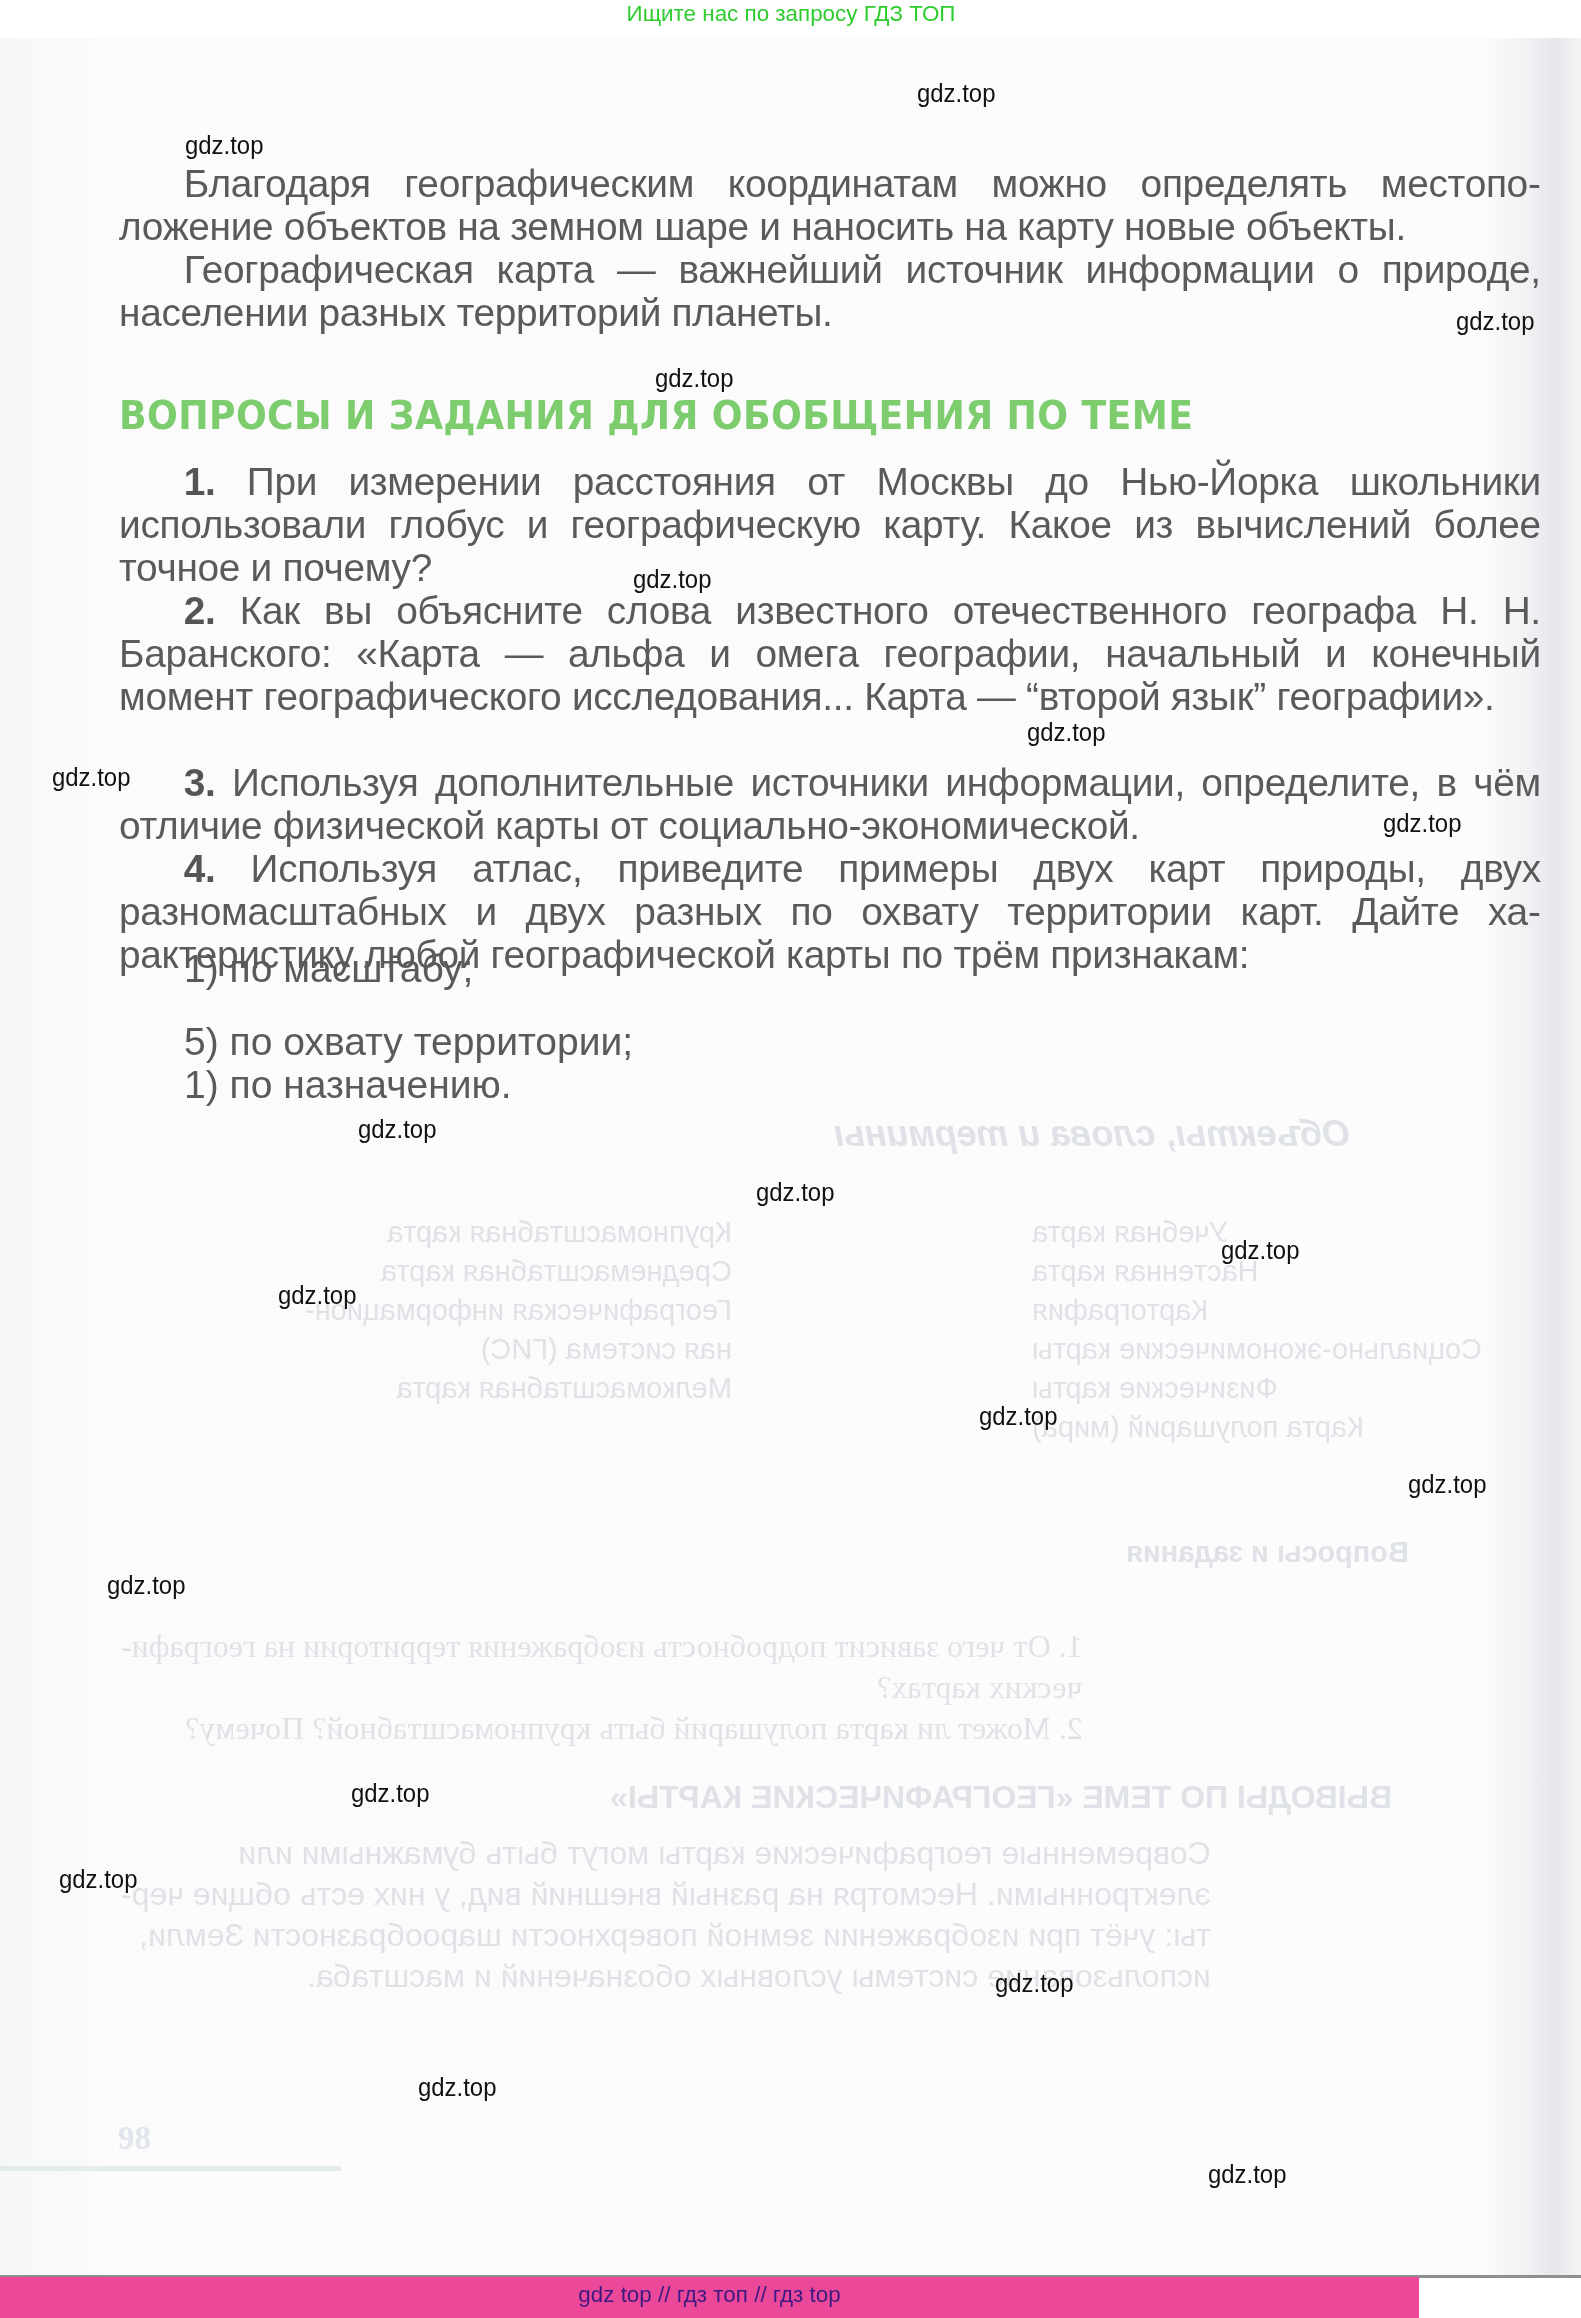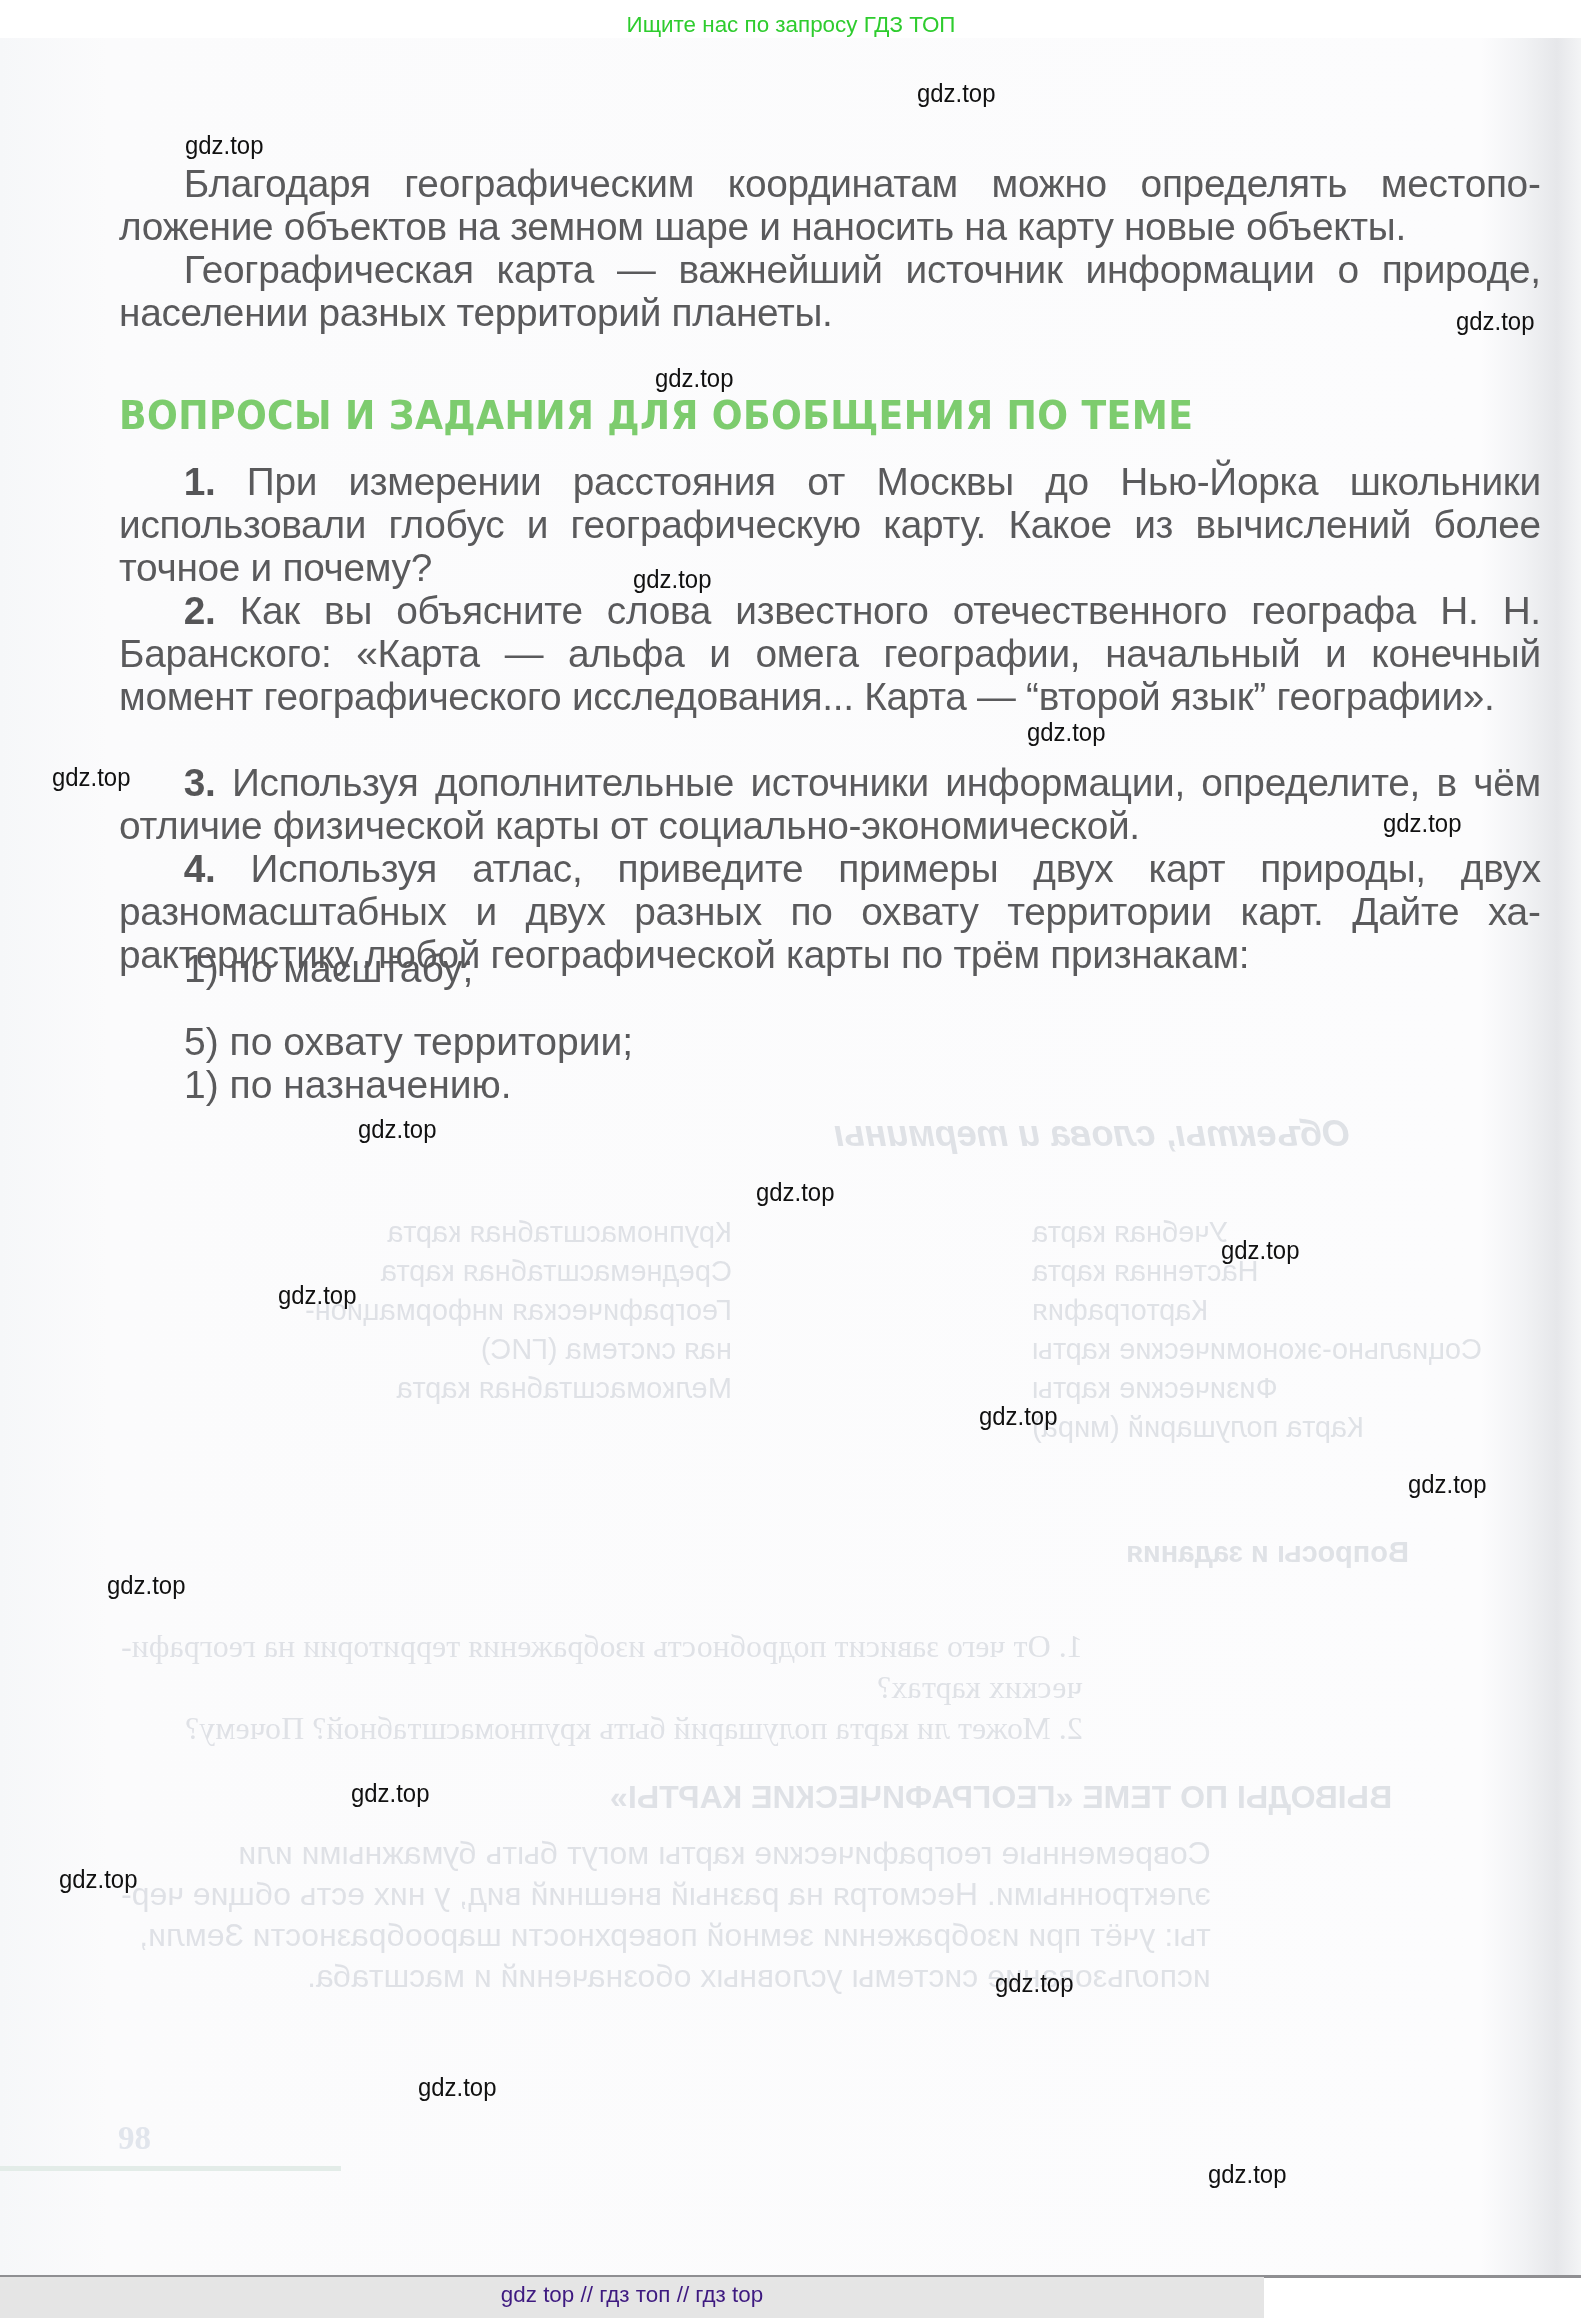--- a/index.html
+++ b/index.html
@@ -6,21 +6,21 @@
   body {
     width: 1582px; height: 2319px; position: relative; overflow: hidden;
     background: #ffffff;
     font-family: "Liberation Sans", sans-serif;
   }
   .top-banner {
     position: absolute; left: 0; top: 0; width: 1582px; height: 38px;
     background: #ffffff; text-align: center;
   }
   .top-banner span {
-    display: inline-block; margin-top: 12px; font-size: 22.4px; color: #2ecc2e;
+    display: inline-block; margin-top: 1px; font-size: 22.4px; color: #2ecc2e;
     font-family: "Liberation Sans", sans-serif;
   }
   .page {
     position: absolute; left: 0; top: 38px; width: 1582px; height: 2240px;
     background: linear-gradient(to right, #f6f7f9 0px, #fbfbfc 108px, #fcfcfd 1481px, #f1f2f4 1525px, #e6e7ea 1557px, #f4f5f6 1582px);
     border-bottom: 3.6px solid #8f8f92;
     box-sizing: border-box;
   }
   .bleed { position: absolute; color: #c9cdd5; opacity: 0.55; font-family: "Liberation Serif", serif; transform: scaleX(-1); white-space: nowrap; }
   .bleed-sans { font-family: "Liberation Sans", sans-serif; }
@@ -52,21 +52,21 @@
     font-family: "Liberation Sans", sans-serif; transform: scaleX(0.92); transform-origin: left top;
   }
   .page-num {
     position: absolute; left: 118px; top: 2082px; font-size: 33px; font-weight: bold; color: #e1e5ec;
     font-family: Liberation Serif, serif;
   }
   .page-rule {
     position: absolute; left: 0; top: 2128px; width: 341px; height: 5.4px; background: #e3ece8;
   }
   .bottom-bar {
-    position: absolute; left: 0; top: 2277px; width: 1264px; height: 41px; background: #e5e5e5; text-align: center;
+    position: absolute; left: 0; top: 2277px; width: 1419px; height: 41px; background: #ec4899; text-align: center;
   }
   .bottom-bar span {
     display: inline-block; margin-top: 5.4px; font-size: 22.4px; color: #3e1a80;
     font-family: "Liberation Sans", sans-serif;
   }
 </style>
 </head>
 <body>
 
 <div class="top-banner">

